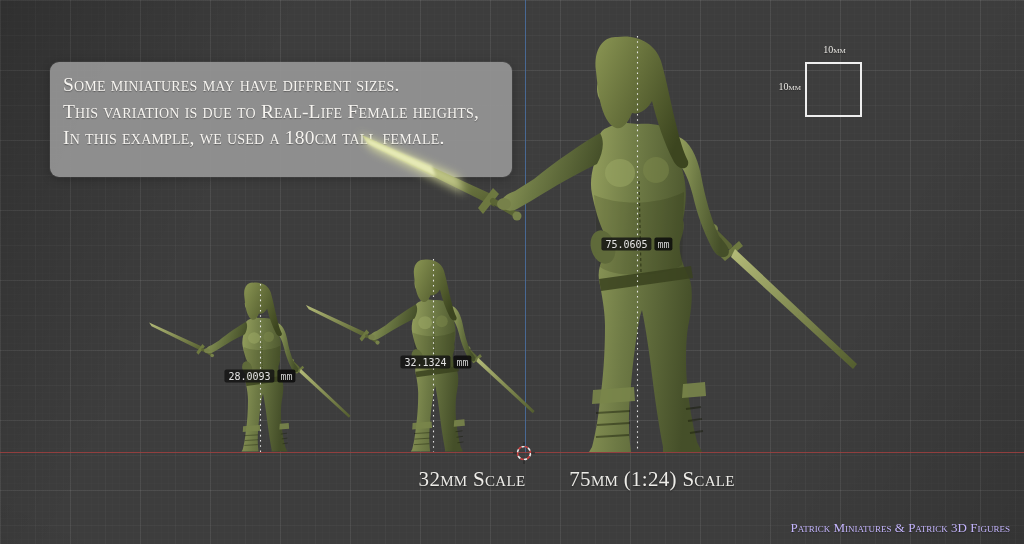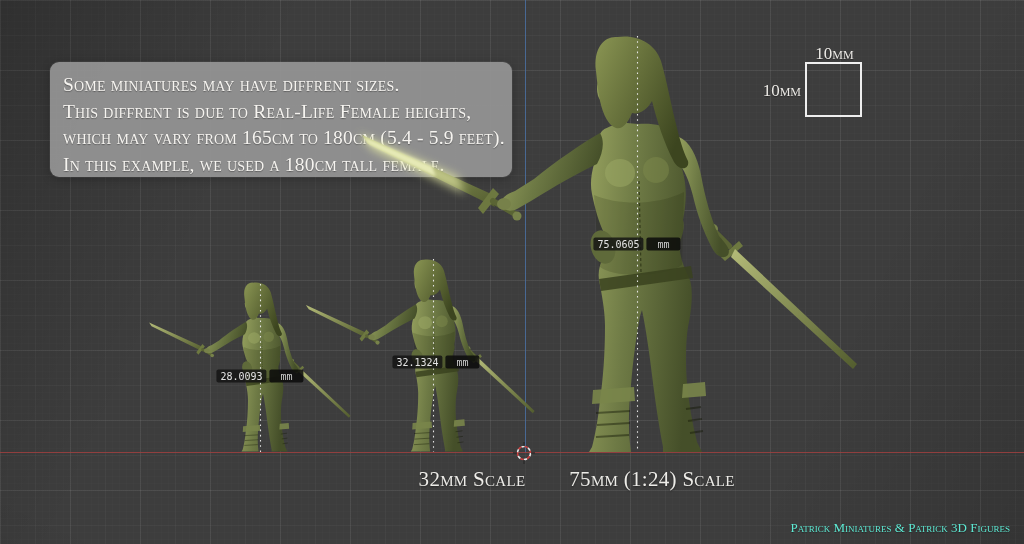--- a/index.html
+++ b/index.html
@@ -30,50 +30,49 @@
   .info-box .line{font-variant:small-caps;font-size:19.5px;line-height:26.5px;color:#f6f4f0;
     letter-spacing:0.2px;text-shadow:0 1px 1px rgba(0,0,0,0.35);white-space:nowrap;}
 
   
   svg.scene{position:absolute;left:0;top:0;z-index:3;pointer-events:none;}
 
   
   .measure-label{position:absolute;transform:translate(-50%,-50%);display:flex;gap:3px;z-index:4;
     font-family:"DejaVu Sans Mono", monospace;font-size:10px;line-height:13px;color:#e4e4e4;border-radius:6px;}
   .measure-label .m-num{background:rgba(18,18,18,0.82);padding:0 4px;border-radius:2px;}
-  .measure-label .m-unit{background:rgba(10,10,10,0.85);padding:0 11px;border-radius:2px;color:#cfcfcf;}
+  .measure-label .m-unit{background:rgba(10,10,10,0.85);padding:0 3px;border-radius:2px;color:#cfcfcf;}
 
   
   .ref-square{position:absolute;left:805px;top:62px;width:57px;height:55px;box-sizing:border-box;
     border:2px solid #efefef;z-index:4;}
-  .ref-label{position:absolute;z-index:4;font-variant:small-caps;font-size:17px;color:#eceae6;
+  .ref-label{position:absolute;z-index:4;font-variant:small-caps;font-size:10px;color:#eceae6;
     text-shadow:0 1px 1px rgba(0,0,0,0.4);}
   .ref-label.top{left:806px;top:44px;width:57px;text-align:center;}
   .ref-label.side{left:753px;top:81px;width:48px;text-align:right;}
 
   
   .scale-label{position:absolute;transform:translateX(-50%);white-space:nowrap;z-index:4;
     font-variant:small-caps;font-size:21px;color:#edece8;letter-spacing:0.3px;
     text-shadow:0 1px 2px rgba(0,0,0,0.45);}
   .credit{position:absolute;right:14px;top:520px;z-index:4;font-variant:small-caps;
-    font-size:13px;color:#5eead4;text-shadow:0 1px 1px rgba(0,0,0,0.4);white-space:nowrap;}
+    font-size:13px;color:#c4b5fd;text-shadow:0 1px 1px rgba(0,0,0,0.4);white-space:nowrap;}
 </style>
 </head>
 <body>
 
 <div id="stage">
 
   <div class="viewport"></div>
   <div class="axis-z"></div>
   <div class="axis-x"></div>
 
   <div class="info-box">
     <div class="line">Some miniatures may have diffrent sizes.</div>
-    <div class="line">This diffrent is due to Real-Life Female heights,</div>
-    <div class="line">which may vary from 165cm to 180cm (5.4 - 5.9 feet).</div>
+    <div class="line">This variation is due to Real-Life Female heights,</div>
     <div class="line">In this example, we used a 180cm tall female.</div>
   </div>
 
   <svg class="scene" width="1024" height="544" viewBox="0 0 1024 544">
     <defs>
       <linearGradient id="gBody" x1="0" y1="0" x2="1" y2="0.25">
         <stop offset="0" stop-color="#97a25f"></stop>
         <stop offset="0.45" stop-color="#6e7a45"></stop>
         <stop offset="1" stop-color="#454f29"></stop>
       </linearGradient>

